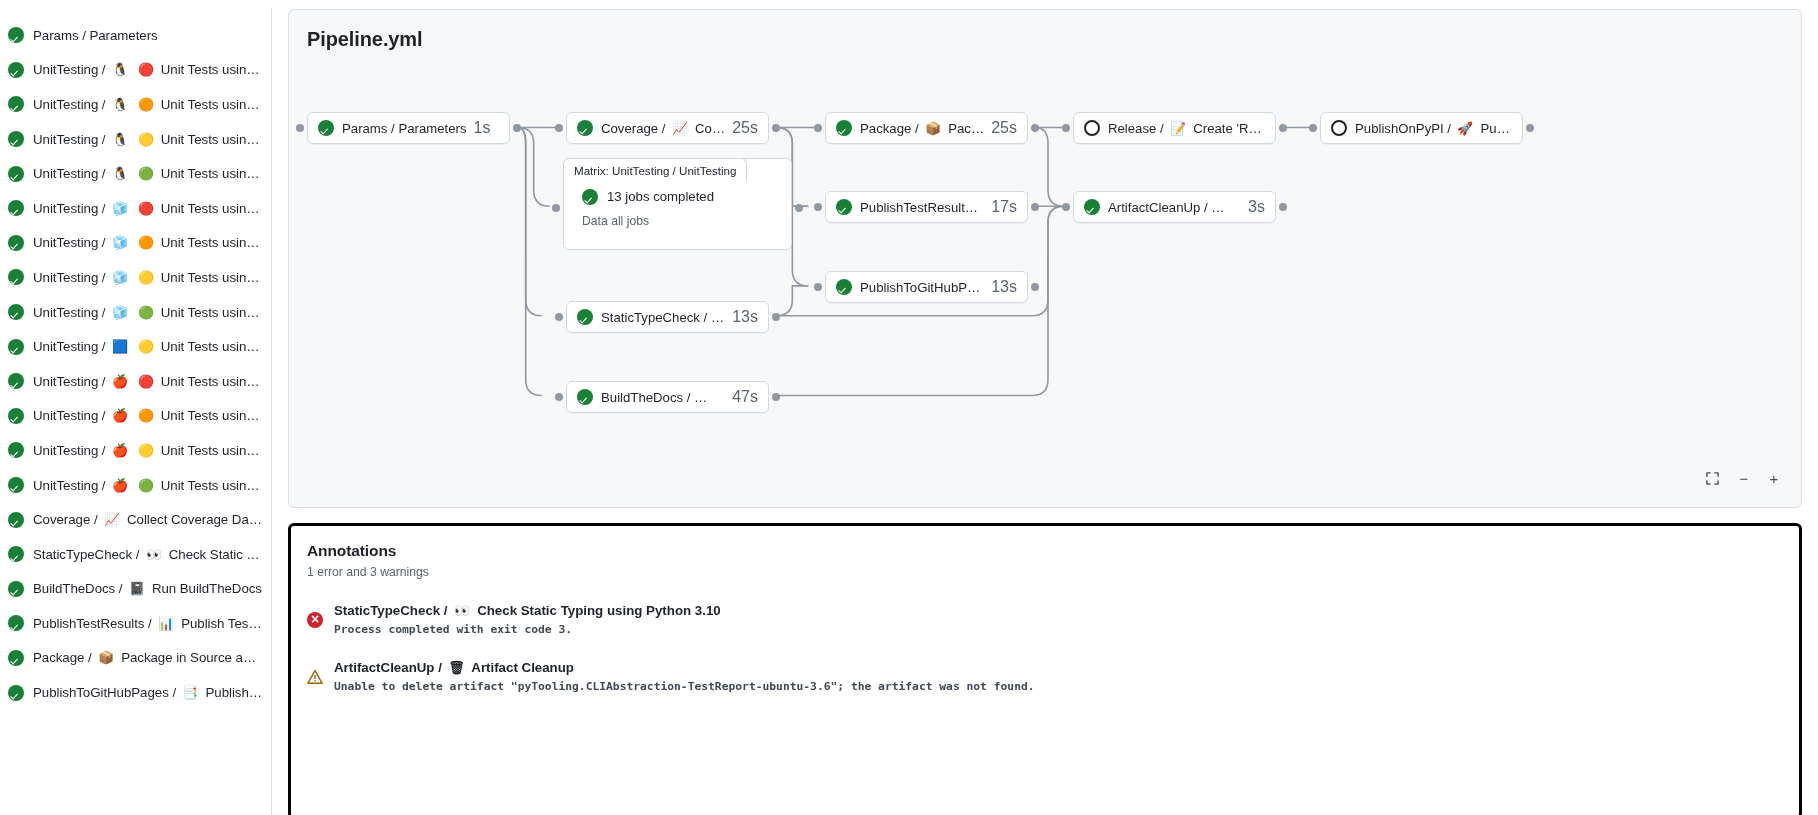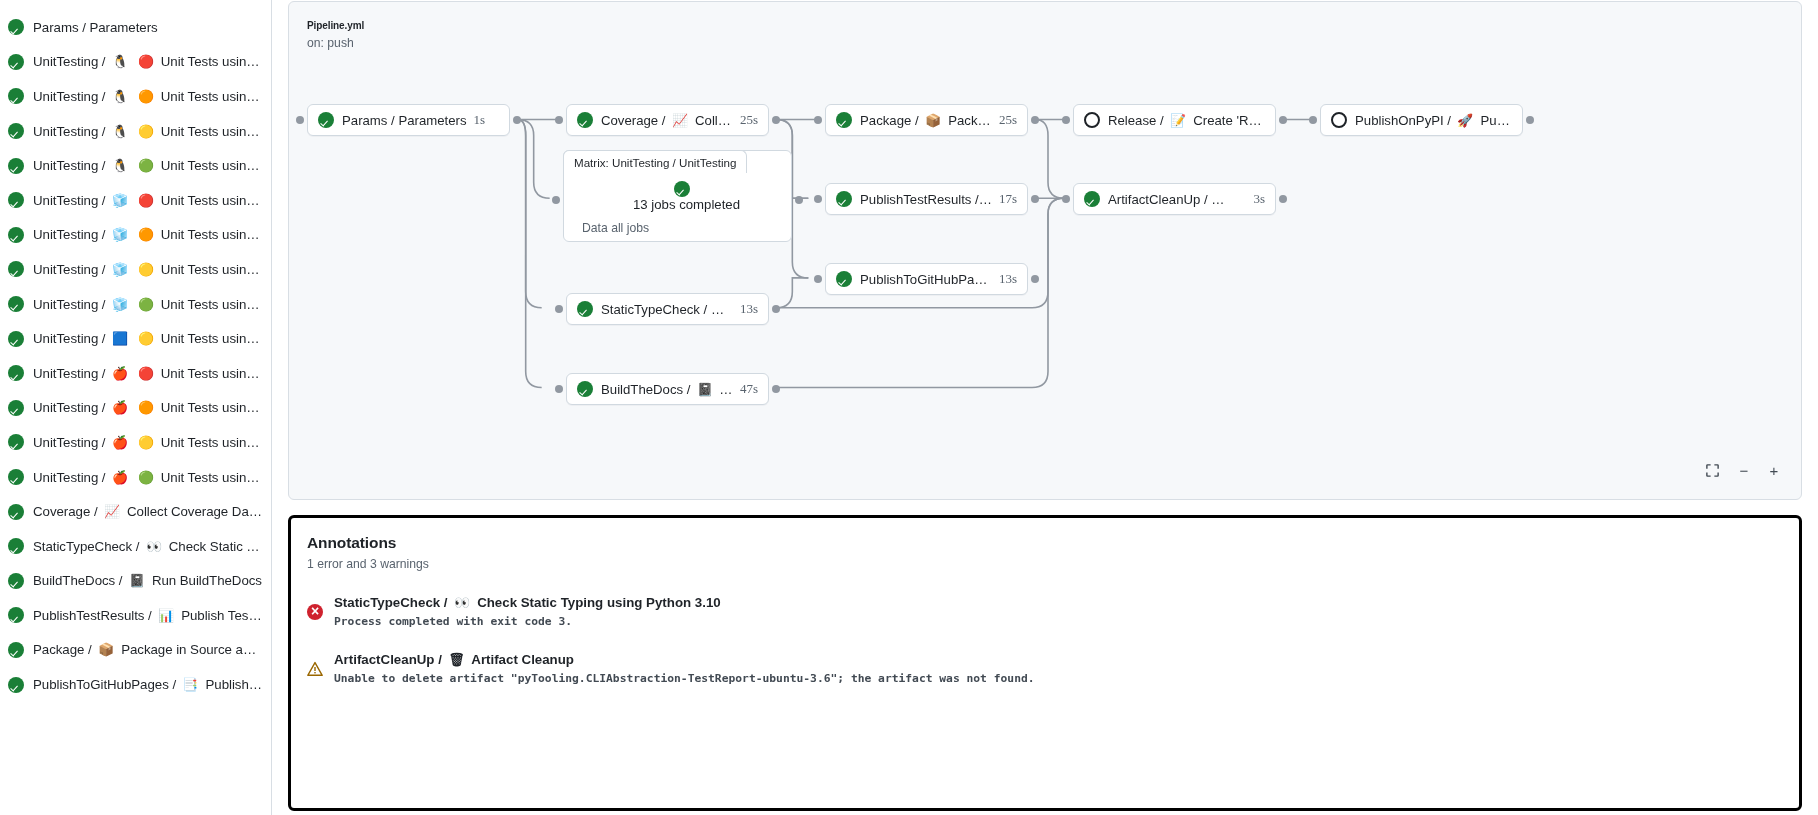--- a/index.html
+++ b/index.html
@@ -4,21 +4,21 @@
 <style>
   * { box-sizing: border-box; }
   html, body {
     margin: 0; padding: 0;
     width: 1818px; height: 815px;
     background: #ffffff;
     font-family: "Liberation Sans", sans-serif;
     color: #1f2328;
     overflow: hidden;
   }
-  #app { position: relative; width: 1818px; height: 687px; display: flex; }
+  #app { position: relative; width: 1818px; height: 687px; display: flex; margin-top: 8px; }
 
   
   #sidebar {
     width: 272px; min-width: 272px; height: 815px;
     background: #ffffff;
     border-right: 1px solid #d8dee4;
     padding: 10px 0 0 0;
     overflow: hidden;
   }
   .side-item {
@@ -67,21 +67,21 @@
   .graph-card {
     position: relative;
     margin-top: 1px;
     height: 499px;
     background: #f6f8fa;
     border: 1px solid #d8dee4;
     border-radius: 6px;
     overflow: hidden;
   }
   .graph-head { padding: 18px 0 0 18px; }
-  .graph-title { font-size: 10px; font-weight: 600; color: #1f2328; letter-spacing: -0.1px;}
+  .graph-title { font-size: 20px; font-weight: 600; color: #1f2328; letter-spacing: -0.1px;}
   .graph-sub { font-size: 12.2px; color: #59636e; margin-top: 5px; }
 
   #graph-canvas { position: absolute; inset: 0; }
   #edges { position: absolute; left:0; top:0; width:100%; height:100%; pointer-events:none; }
 
   .node {
     position: absolute;
     height: 32px;
     background: #ffffff;
     border: 1px solid #d1d9e0;
@@ -89,21 +89,21 @@
     display: flex; align-items: center;
     padding: 0 10px;
     font-size: 13.2px;
     color: #1f2328;
     white-space: nowrap;
     cursor: pointer;
     box-shadow: 0 1px 0 rgba(31,35,40,0.04);
   }
   .node .ico { margin-right: 8px; }
   .node-label { overflow: hidden; text-overflow: ellipsis; }
-  .node-dur { margin-left: 7px; font-size: 13px; color: #59636e; font-family: Liberation Serif, serif; }
+  .node-dur { margin-left: 7px; font-size: 16px; color: #59636e; }
 
   .port {
     position: absolute; width: 8px; height: 8px; border-radius: 50%;
     background: #9198a1; top: 50%; margin-top: -4px;
   }
   .port.in  { left: -12px; }
   .port.out { right: -12px; }
 
   
   .matrix-group {
@@ -119,21 +119,21 @@
     background: #ffffff;
     border: 1px solid #d1d9e0;
     border-bottom: none;
     border-radius: 6px 6px 0 0;
     height: 23px; padding: 0 10px;
     display: flex; align-items: center;
     font-size: 11.6px; color: #1f2328;
     white-space: nowrap;
   }
   .matrix-body { padding: 30px 0 0 18px; }
-  .matrix-row { display: flex; align-items: center; font-size: 13.2px; flex-direction: column; }
+  .matrix-row { display: flex; align-items: flex-start; font-size: 13.2px; }
   .matrix-link {
     margin-top: 9px; font-size: 12.2px; color: #59636e; cursor: pointer;
   }
 
   
   .zoom-controls {
     position: absolute; right: 16px; bottom: 18px;
     display: flex; align-items: center; gap: 10px;
   }
   .zc-btn {
@@ -251,21 +251,20 @@
         <span class="ico success"></span>
         <span class="side-label">PublishToGitHubPages / <span class="emo">📑</span> Publish to G...</span>
       </div>
     </div>
 
   <div id="main">
 
     <div class="graph-card">
       <div class="graph-head">
         <div class="graph-title">Pipeline.yml</div>
-        <div class="graph-sub">on: push</div>
       </div>
 
       <div id="graph-canvas">
         <svg id="edges" viewBox="0 0 1514 499" preserveAspectRatio="none">
           <g fill="none" stroke="#9198a1" stroke-width="1.6">
 
             <path d="M229 118 L269 118"></path>
 
             <path d="M229 118 Q245 118 245 134 L245 181 Q245 197 261 197"></path>
 

